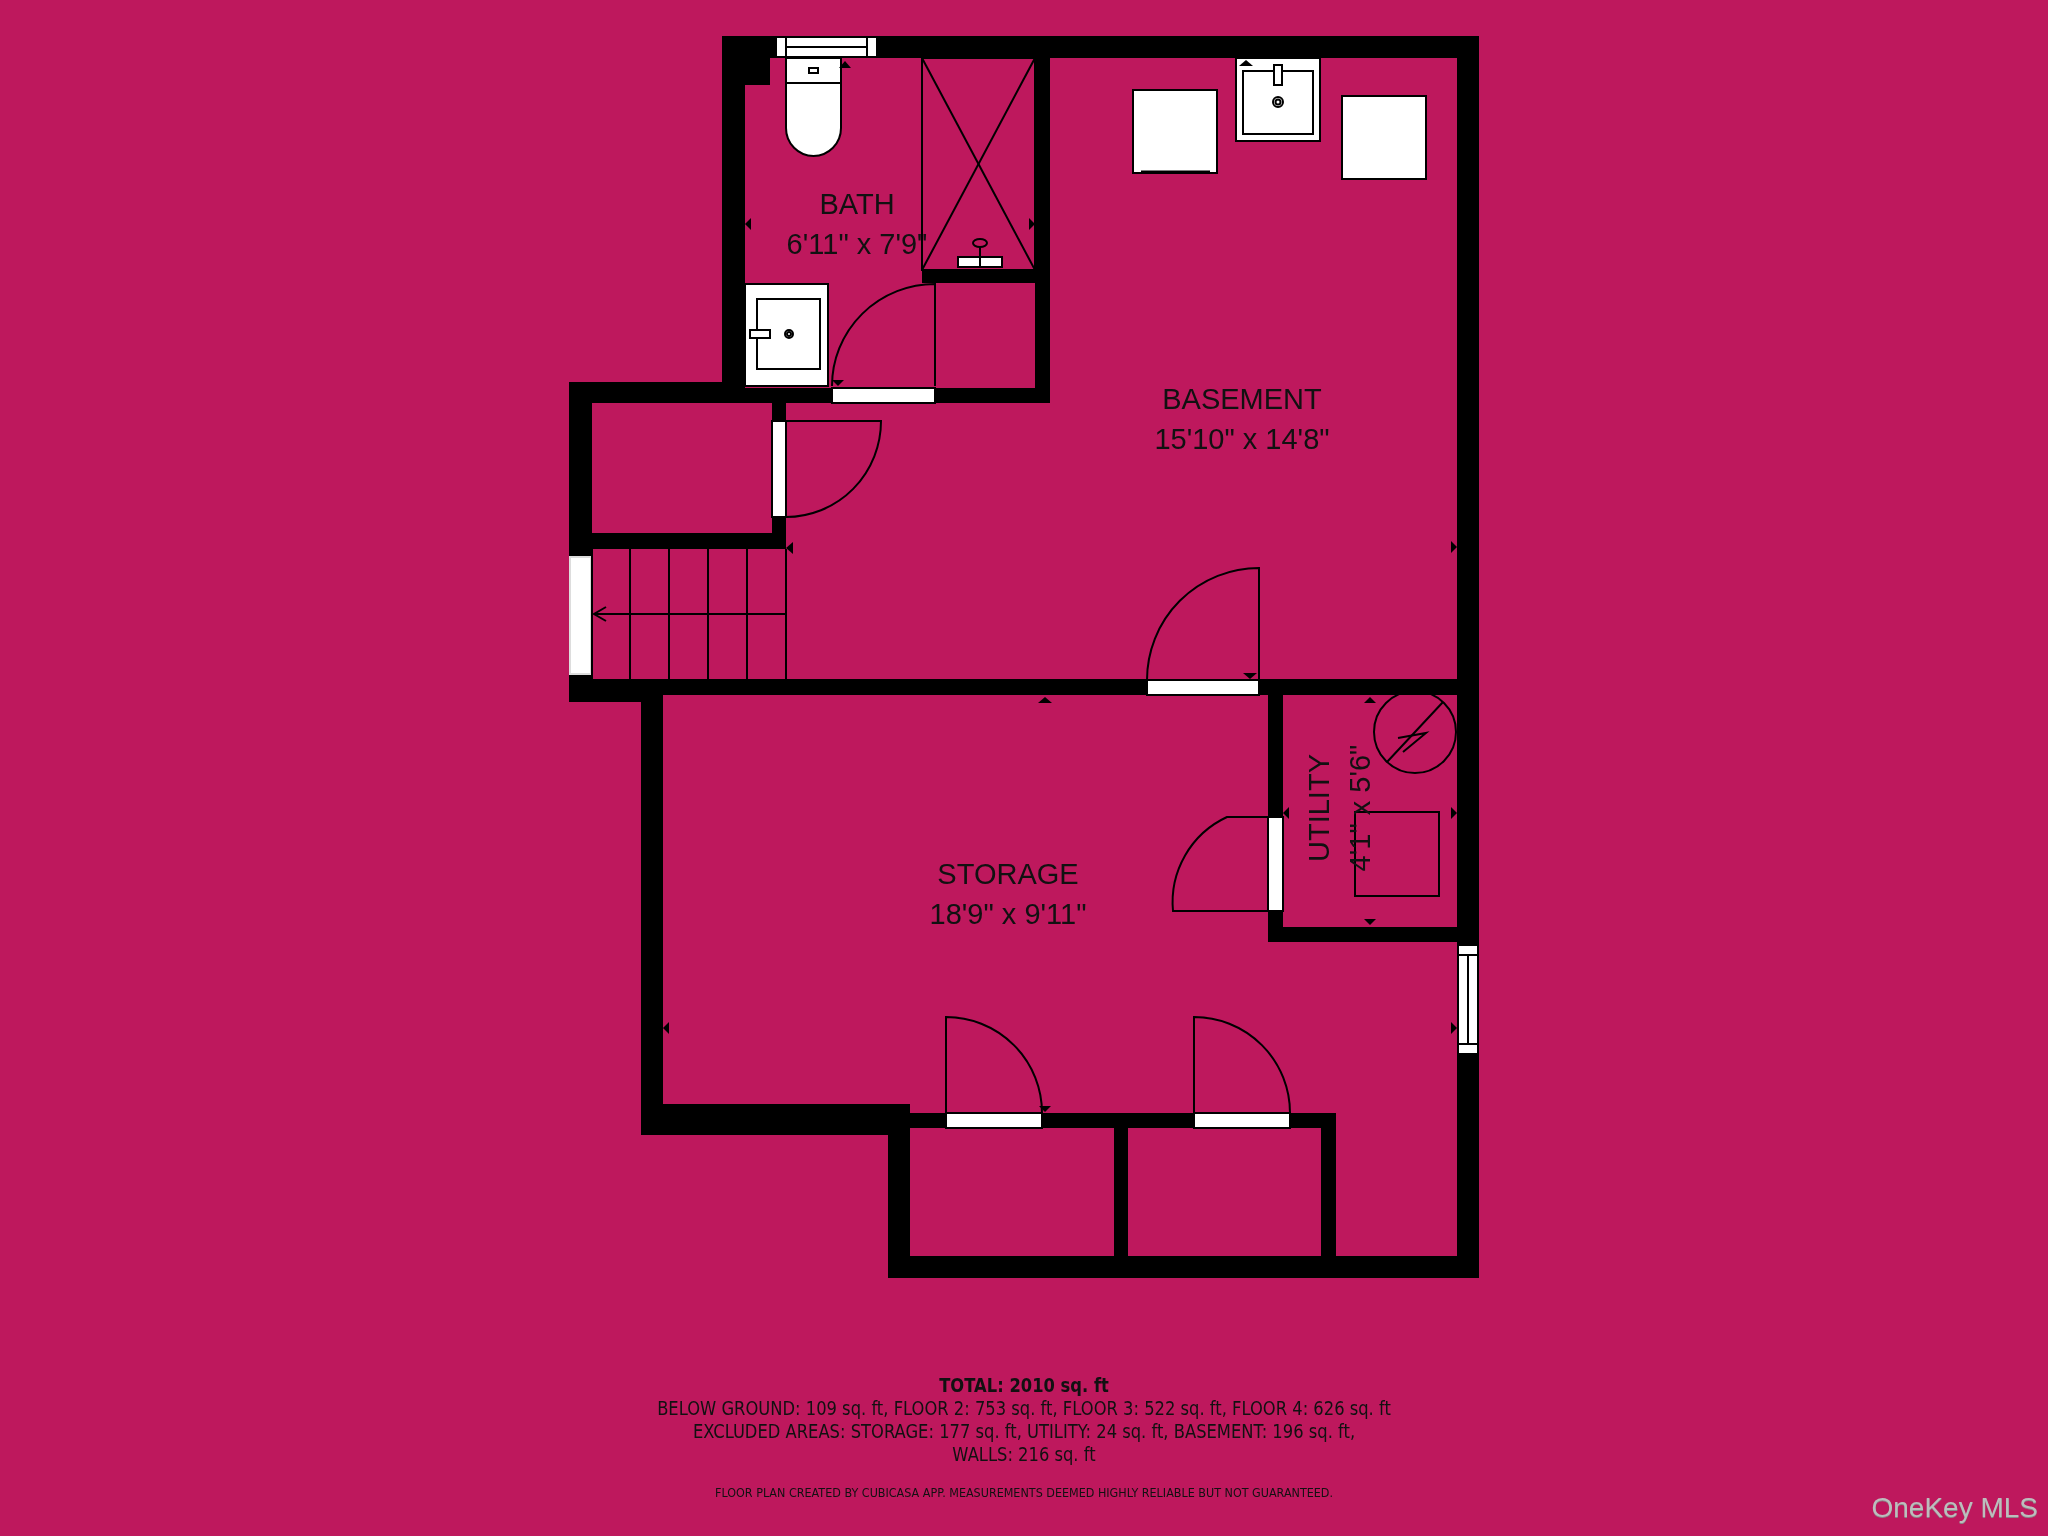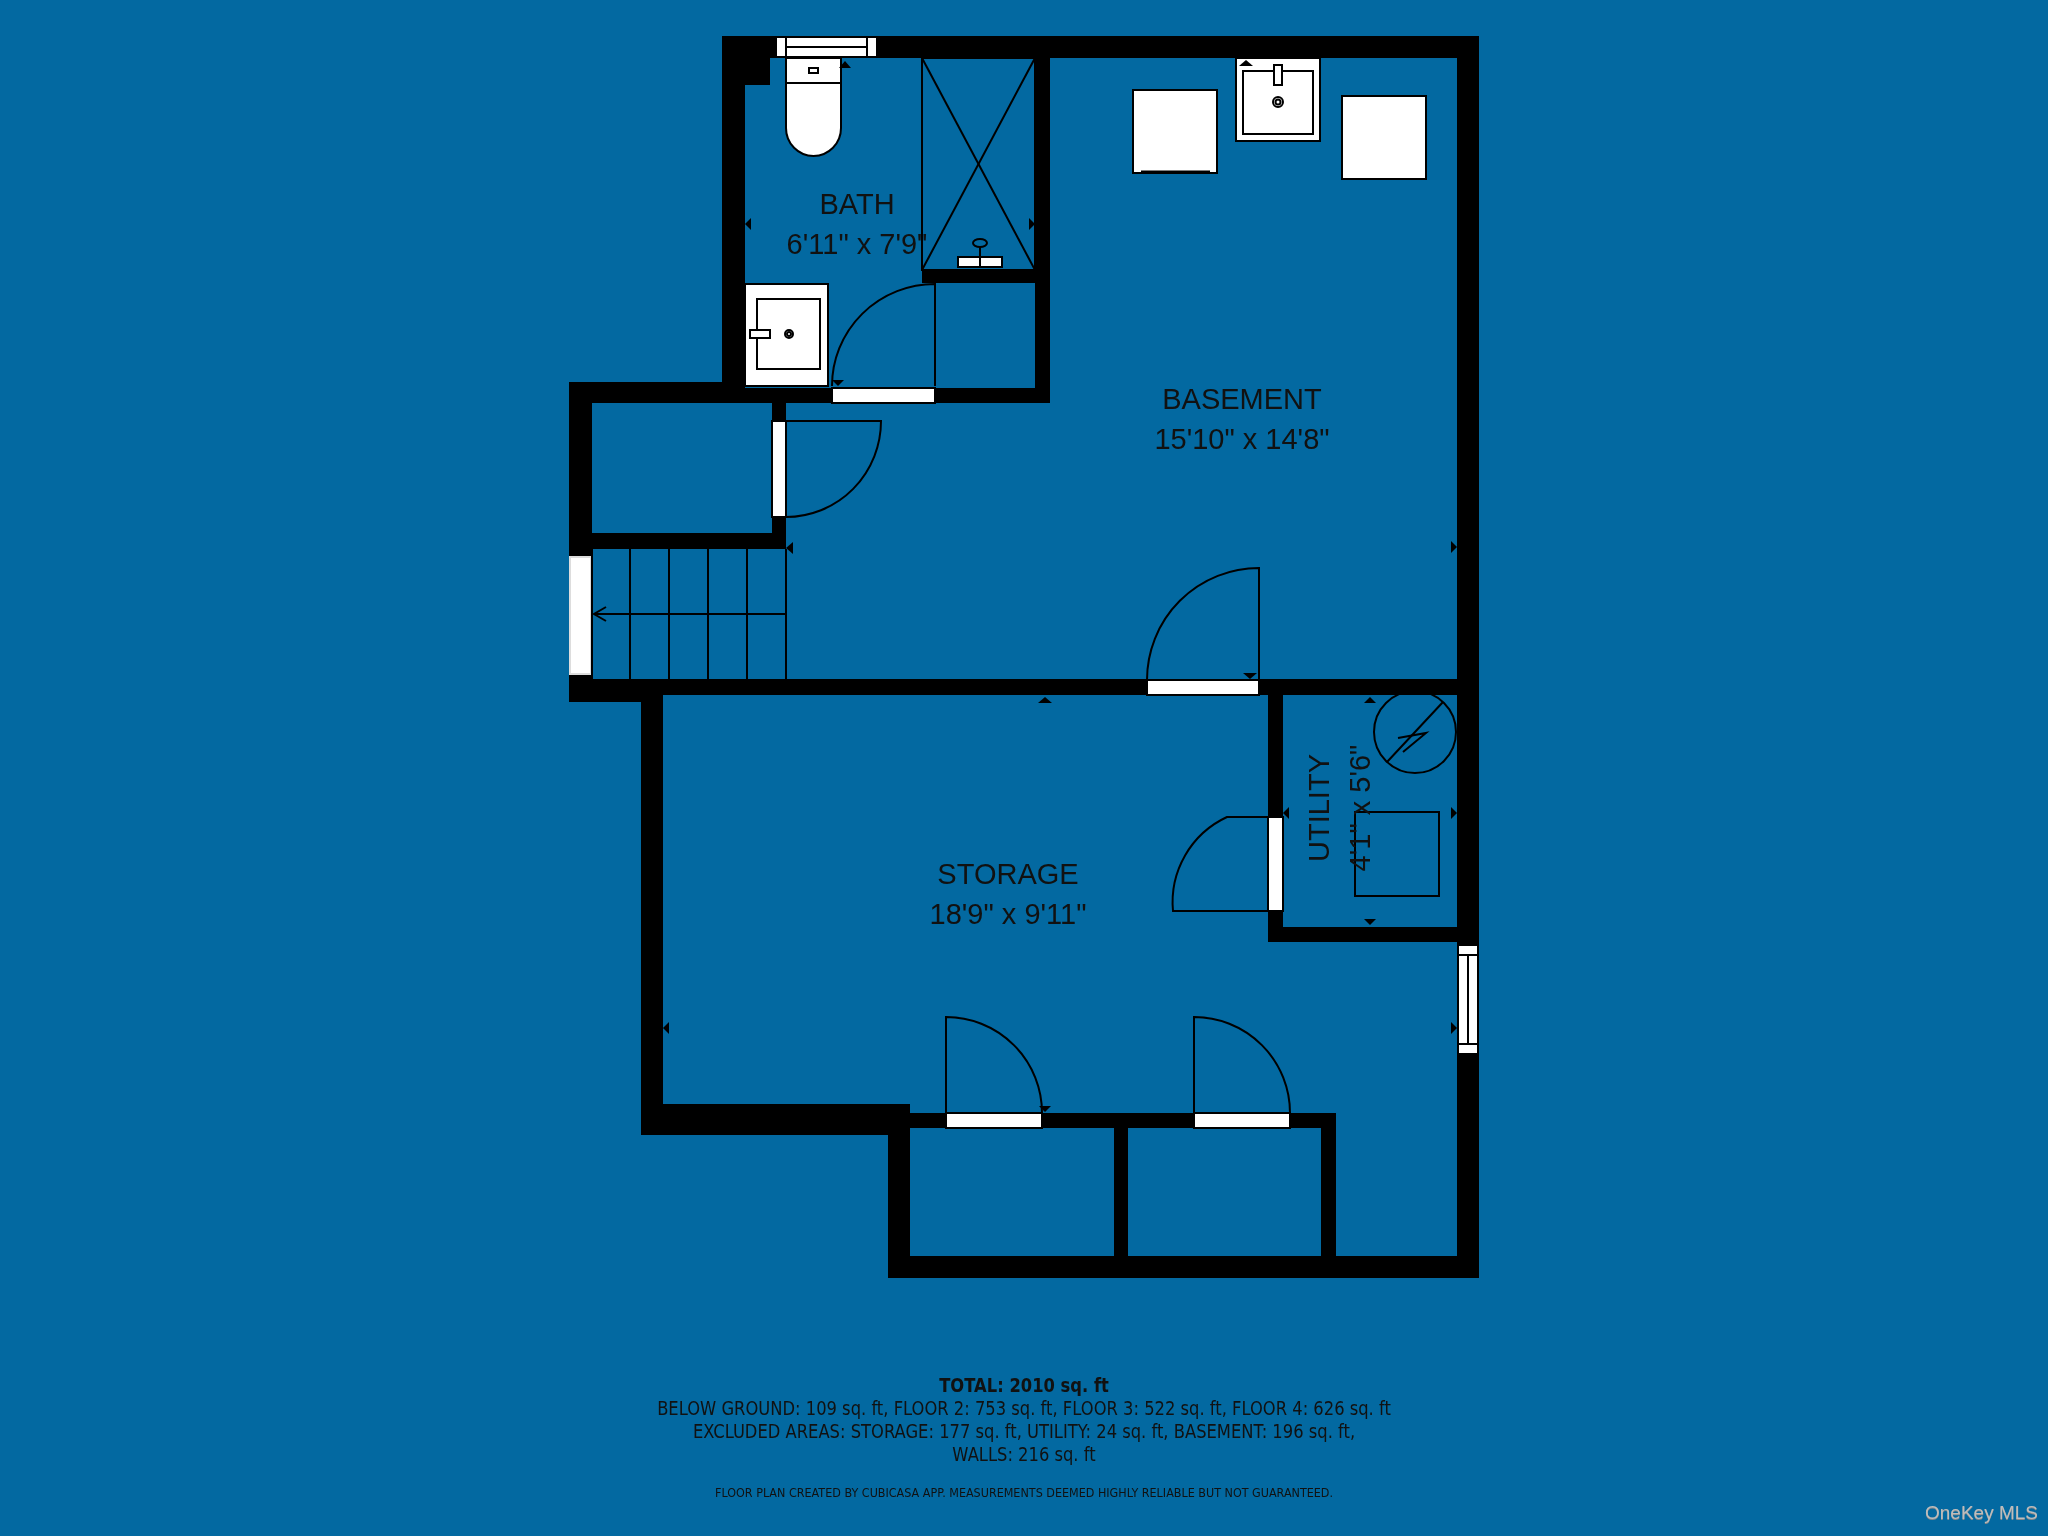--- a/index.html
+++ b/index.html
@@ -1,26 +1,26 @@
 <!DOCTYPE html>
 <html><head>
 <meta charset="utf-8">
 <style>
   html,body{margin:0;padding:0;background:#ffffff;}
-  #page{position:relative;width:2048px;height:1536px;background:#0369a1;overflow:hidden;font-family:"Liberation Sans",sans-serif;}
+  #page{position:relative;width:2048px;height:1536px;background:#be185d;overflow:hidden;font-family:"Liberation Sans",sans-serif;}
   #plan{position:absolute;left:0;top:0;width:2048px;height:1536px;}
   .room-label{font-family:"Liberation Sans",sans-serif;font-size:29px;fill:#111111;text-anchor:middle;}
   .summary{position:absolute;left:0;width:2048px;text-align:center;color:#111111;font-family:"DejaVu Sans",sans-serif;}
   .s-total{top:1374px;font-size:19px;font-weight:bold;transform:scaleX(0.86);}
   .s-line{font-size:19px;transform:scaleX(0.86);line-height:22px;}
   .s-l1{top:1397px;}
   .s-l2{top:1420px;}
   .s-l3{top:1443px;}
   .s-note{top:1485px;font-size:13px;transform:scaleX(0.86);}
-  .watermark{position:absolute;right:10px;bottom:12px;font-family:"Liberation Sans",sans-serif;font-size:19px;color:#bdbdbd;text-shadow:0 1px 0 #8a8a8a;}
+  .watermark{position:absolute;right:10px;bottom:12px;font-family:"Liberation Sans",sans-serif;font-size:28px;color:#bdbdbd;text-shadow:0 1px 0 #8a8a8a;}
 </style>
 </head>
 <body>
 
 <div id="page">
   <svg id="plan" viewBox="0 0 2048 1536" xmlns="http://www.w3.org/2000/svg">
     <g fill="#000">
 
       <rect x="722" y="36" width="757" height="22"></rect>
 

